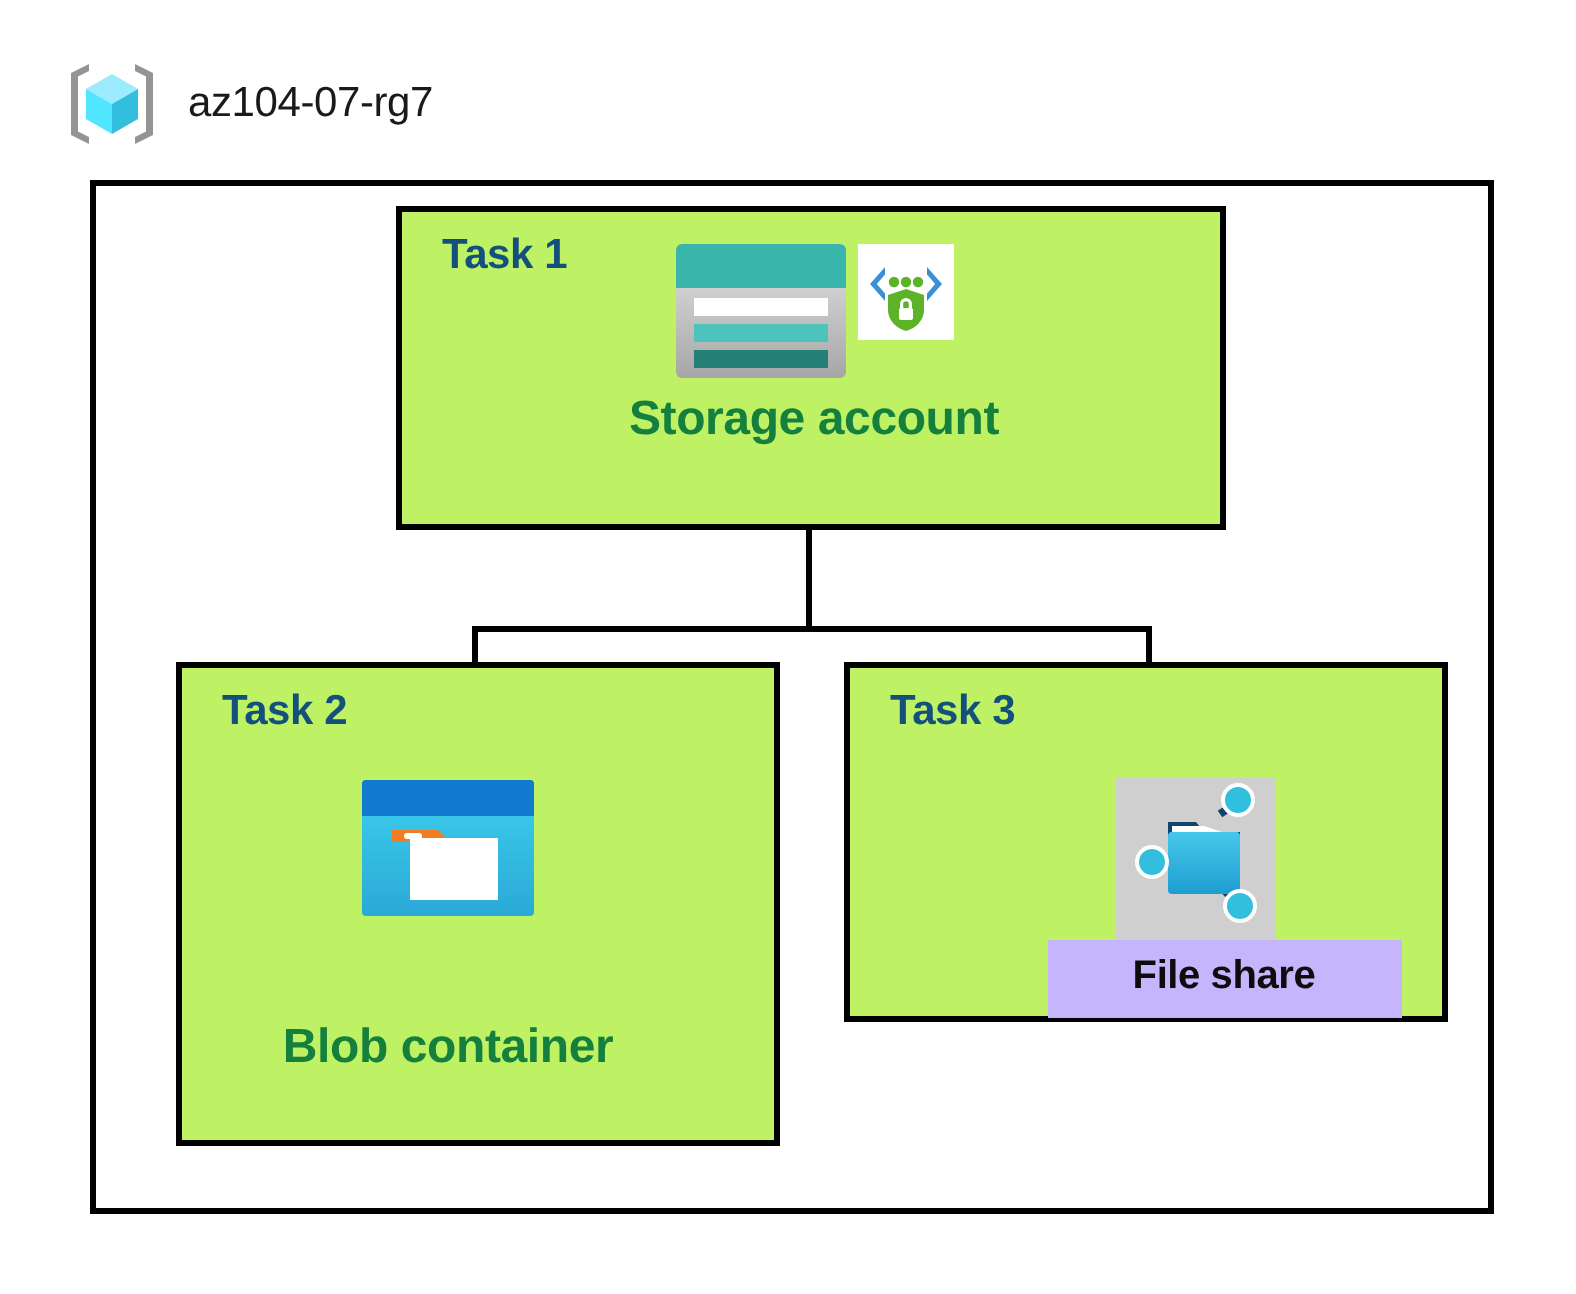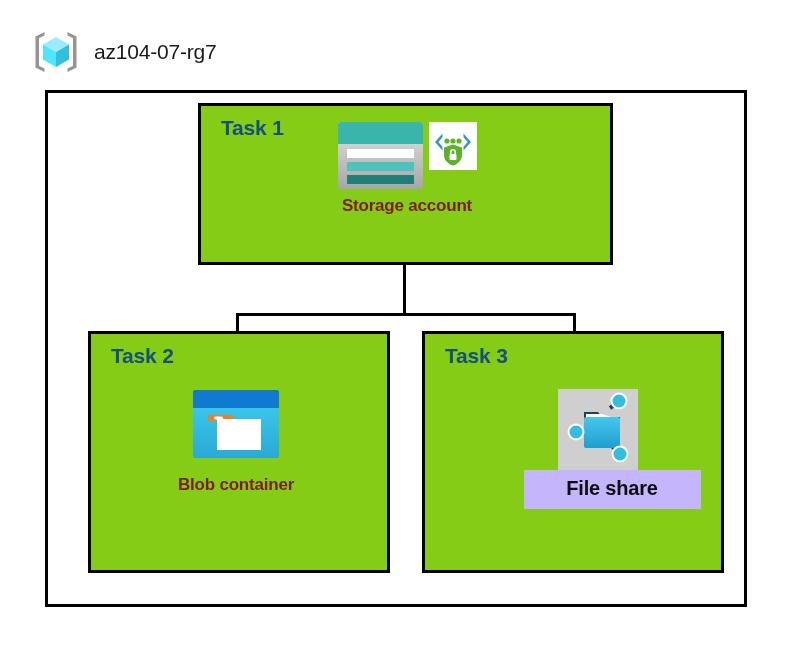--- a/index.html
+++ b/index.html
@@ -45,73 +45,74 @@
     width: 702px;
     height: 517px;
     border: 3px solid #000000;
     box-sizing: border-box;
     background: transparent;
   }
 
   
   .task-box {
     position: absolute;
-    background: #84cc16;
+    background: #bef264;
     border: 3px solid #000000;
     box-sizing: border-box;
   }
   #task1-box { left: 198px; top: 103px;  width: 415px; height: 162px; }
   #task2-box { left: 88px;  top: 331px;  width: 302px; height: 242px; }
-  #task3-box { left: 422px; top: 331px;  width: 302px; height: 242px; }
+  #task3-box { left: 422px; top: 331px;  width: 302px; height: 180px; }
 
   .task-label {
     position: absolute;
     left: 20px;
     top: 10px;
     font-size: 21px;
     font-weight: bold;
     color: #13507c;
     letter-spacing: -0.2px;
     white-space: nowrap;
   }
 
   
   .node {
     position: absolute;
     display: flex;
     flex-direction: column;
     align-items: center;
   }
   .node .caption {
-    font-size: 17px;
+    font-size: 24px;
     font-weight: bold;
-    color: #7f1d1d;
+    color: #15803d;
     white-space: nowrap;
     letter-spacing: -0.2px;
   }
 
   
   #node-storage-account {
     left: 262px;
     top: 122px;
     width: 290px;
   }
   #node-storage-account .icon-row {
     display: flex;
     align-items: flex-start;
     gap: 6px;
     height: 70px;
   }
   #node-storage-account .caption { margin-top: 4px; }
 
   
   #node-blob-container {
-    left: 150px;
+    left: 138px;
     top: 390px;
     width: 172px;
+    gap: 34px;
   }
   #node-blob-container .caption { margin-top: 13px; }
 
   
   #node-file-share {
     left: 498px;
     top: 389px;
     width: 200px;
   }
   #node-file-share .icon-sel {

